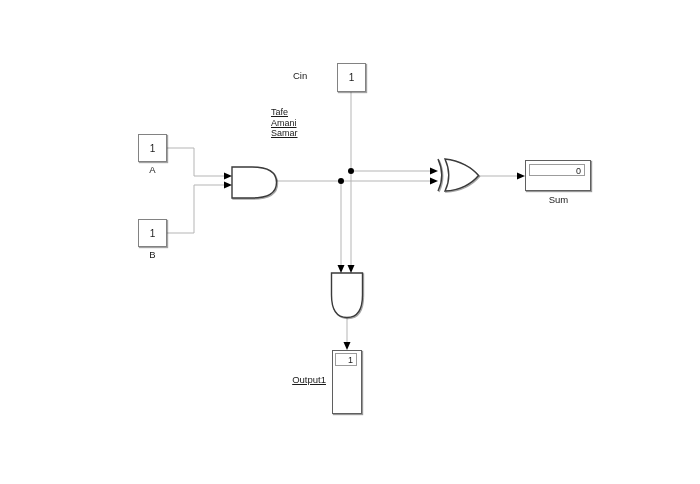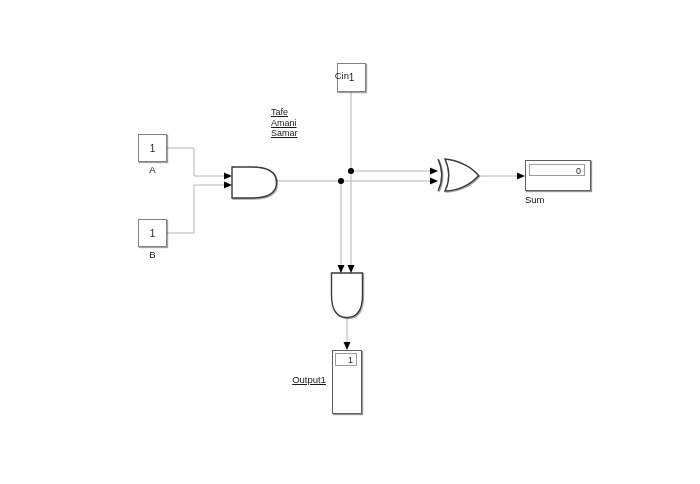--- a/index.html
+++ b/index.html
@@ -27,22 +27,22 @@
     color: #1a1a1a;
   }
   .const-a   { left: 138px; top: 134px; width: 27px; height: 26px; }
   .const-b   { left: 138px; top: 219px; width: 27px; height: 26px; }
   .const-cin { left: 337px; top: 63px;  width: 27px; height: 27px; }
 
   
   .blklabel { position: absolute; font-size: 9.5px; color: #1a1a1a; }
   .lbl-a    { left: 138px; top: 164px; width: 29px; text-align: center; }
   .lbl-b    { left: 138px; top: 249px; width: 29px; text-align: center; }
-  .lbl-cin  { left: 318px; top: 70px;  width: 31px; text-align: right; }
-  .lbl-sum  { left: 525px; top: 194px; width: 67px; text-align: left; }
+  .lbl-cin  { left: 293px; top: 70px;  width: 31px; text-align: left; }
+  .lbl-sum  { left: 525px; top: 194px; width: 67px; text-align: center; }
   .lbl-out1 { left: 276px; top: 374px; width: 50px; text-align: right; text-decoration: underline; }
 
   
   .display {
     position: absolute;
     background: #ffffff;
     border: 1px solid #5f5f5f;
     box-shadow: 1px 1px 1px rgba(50,50,50,0.5);
   }
   .display .valbox {

